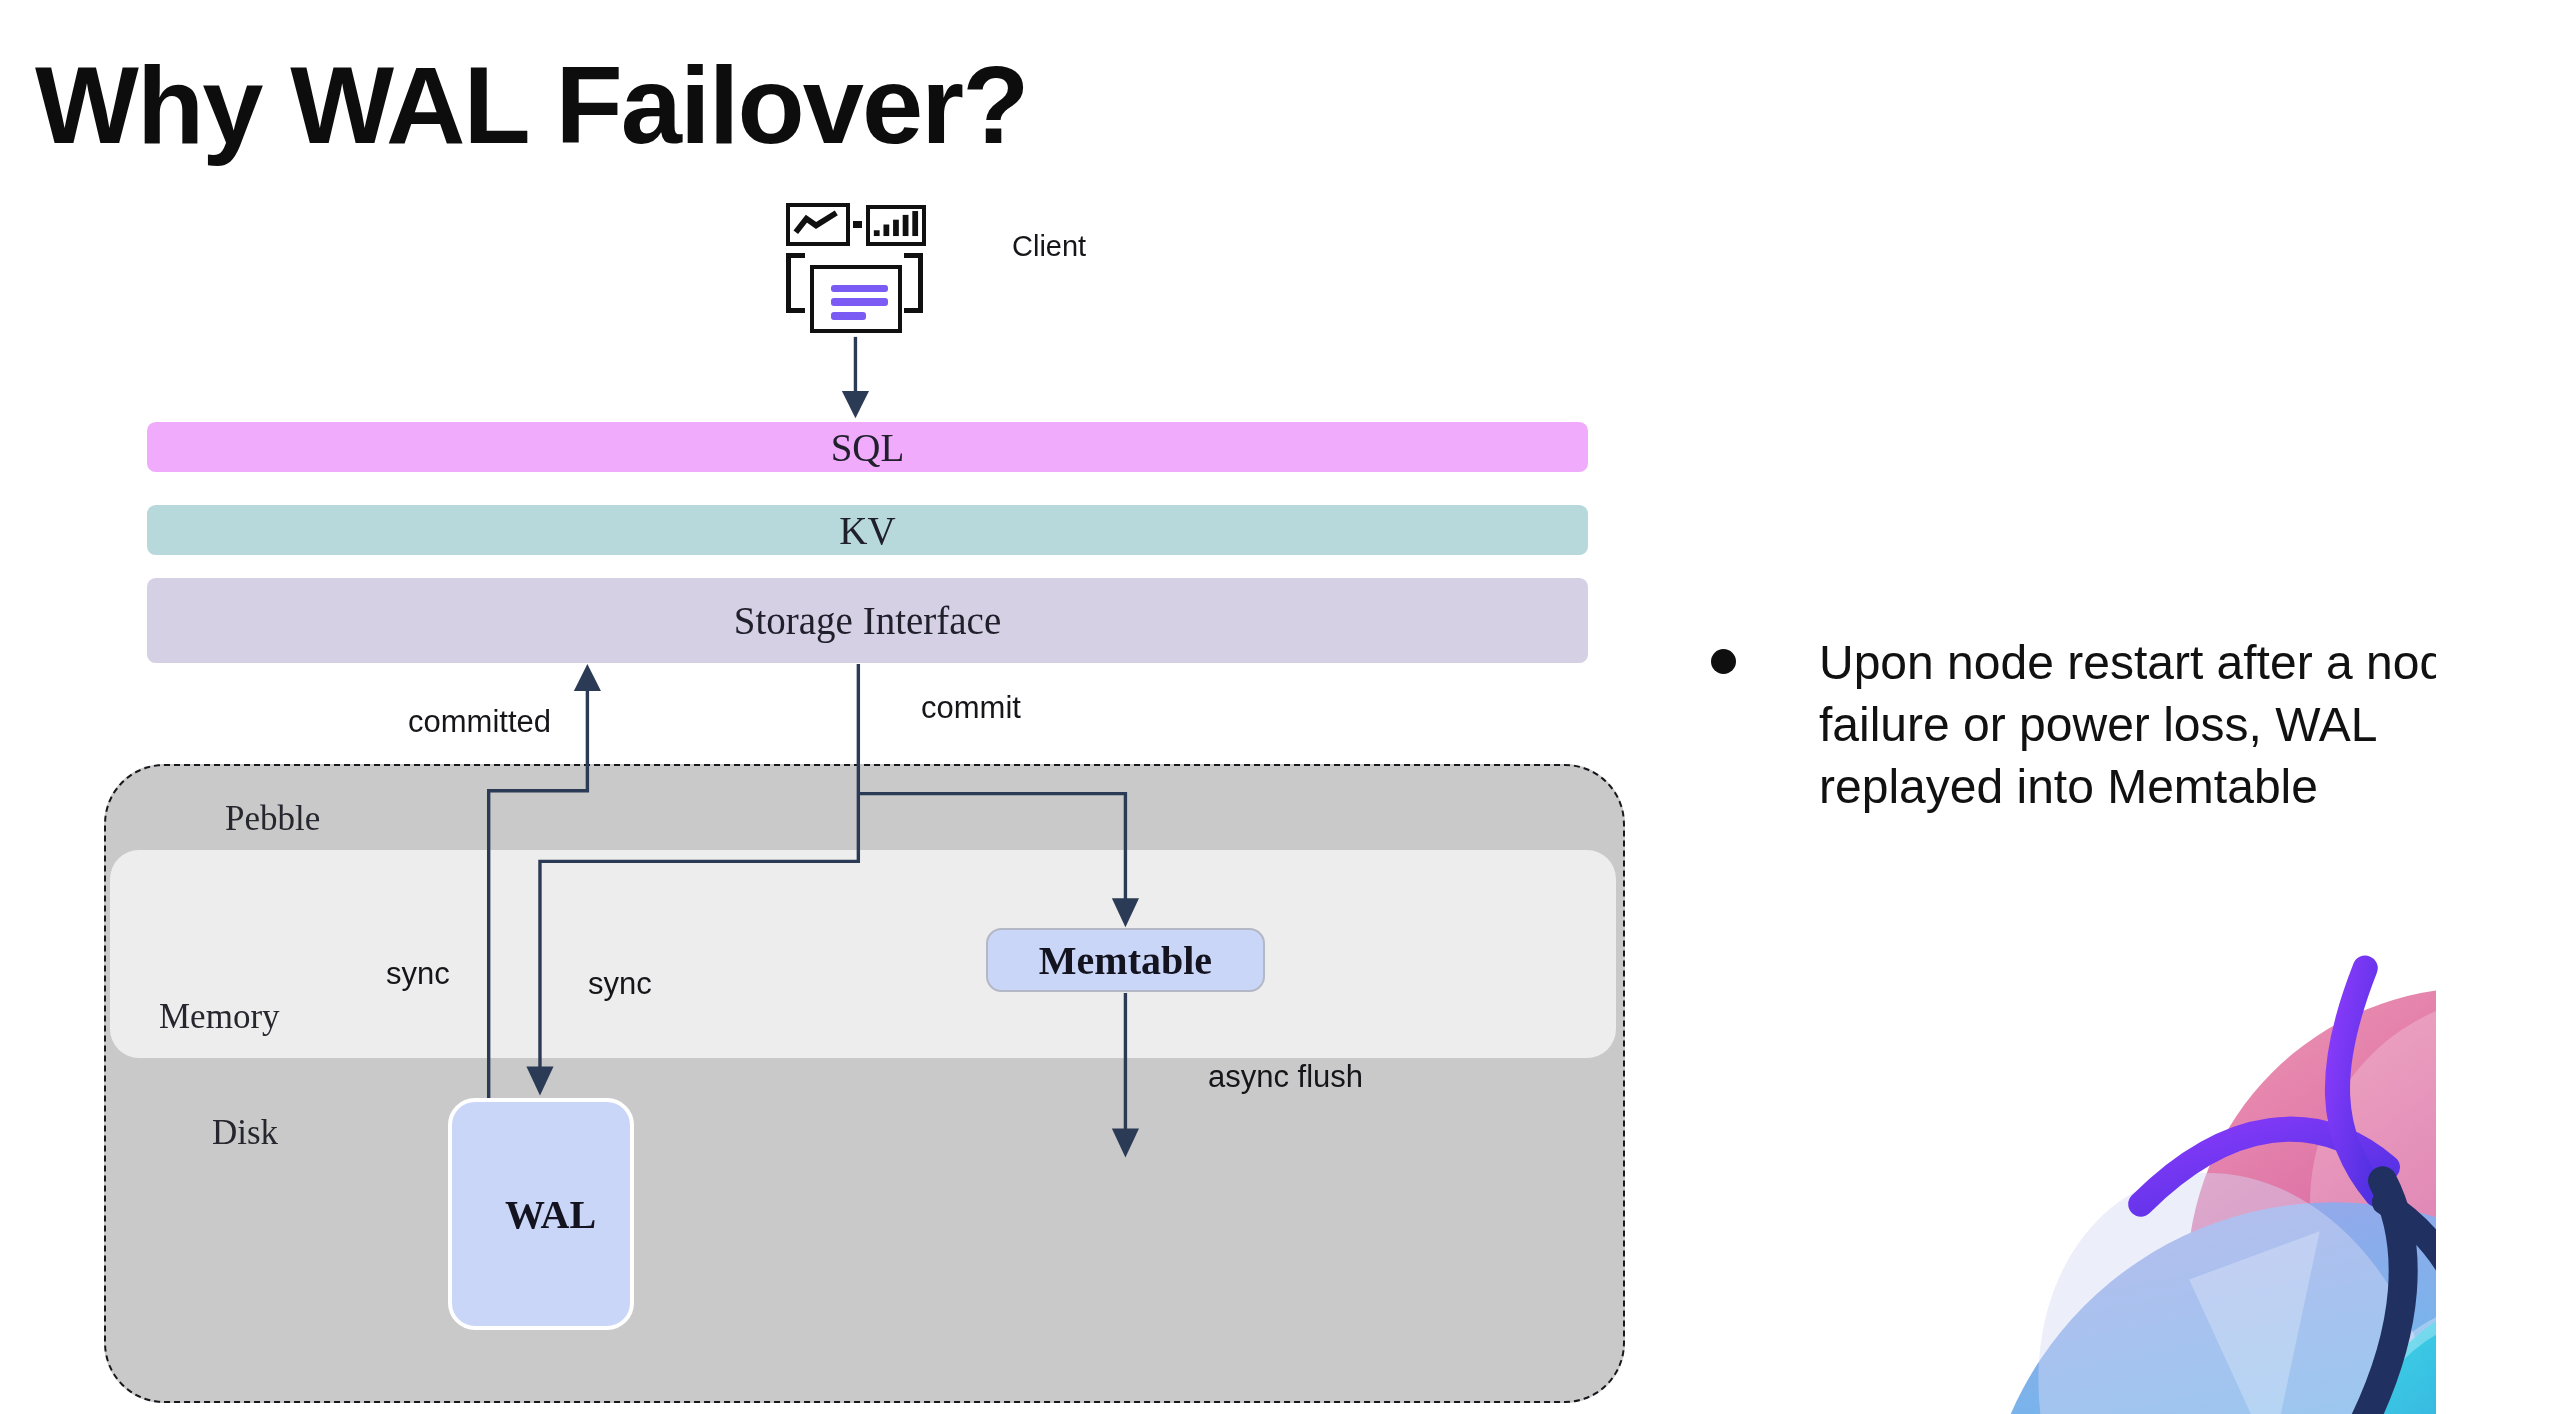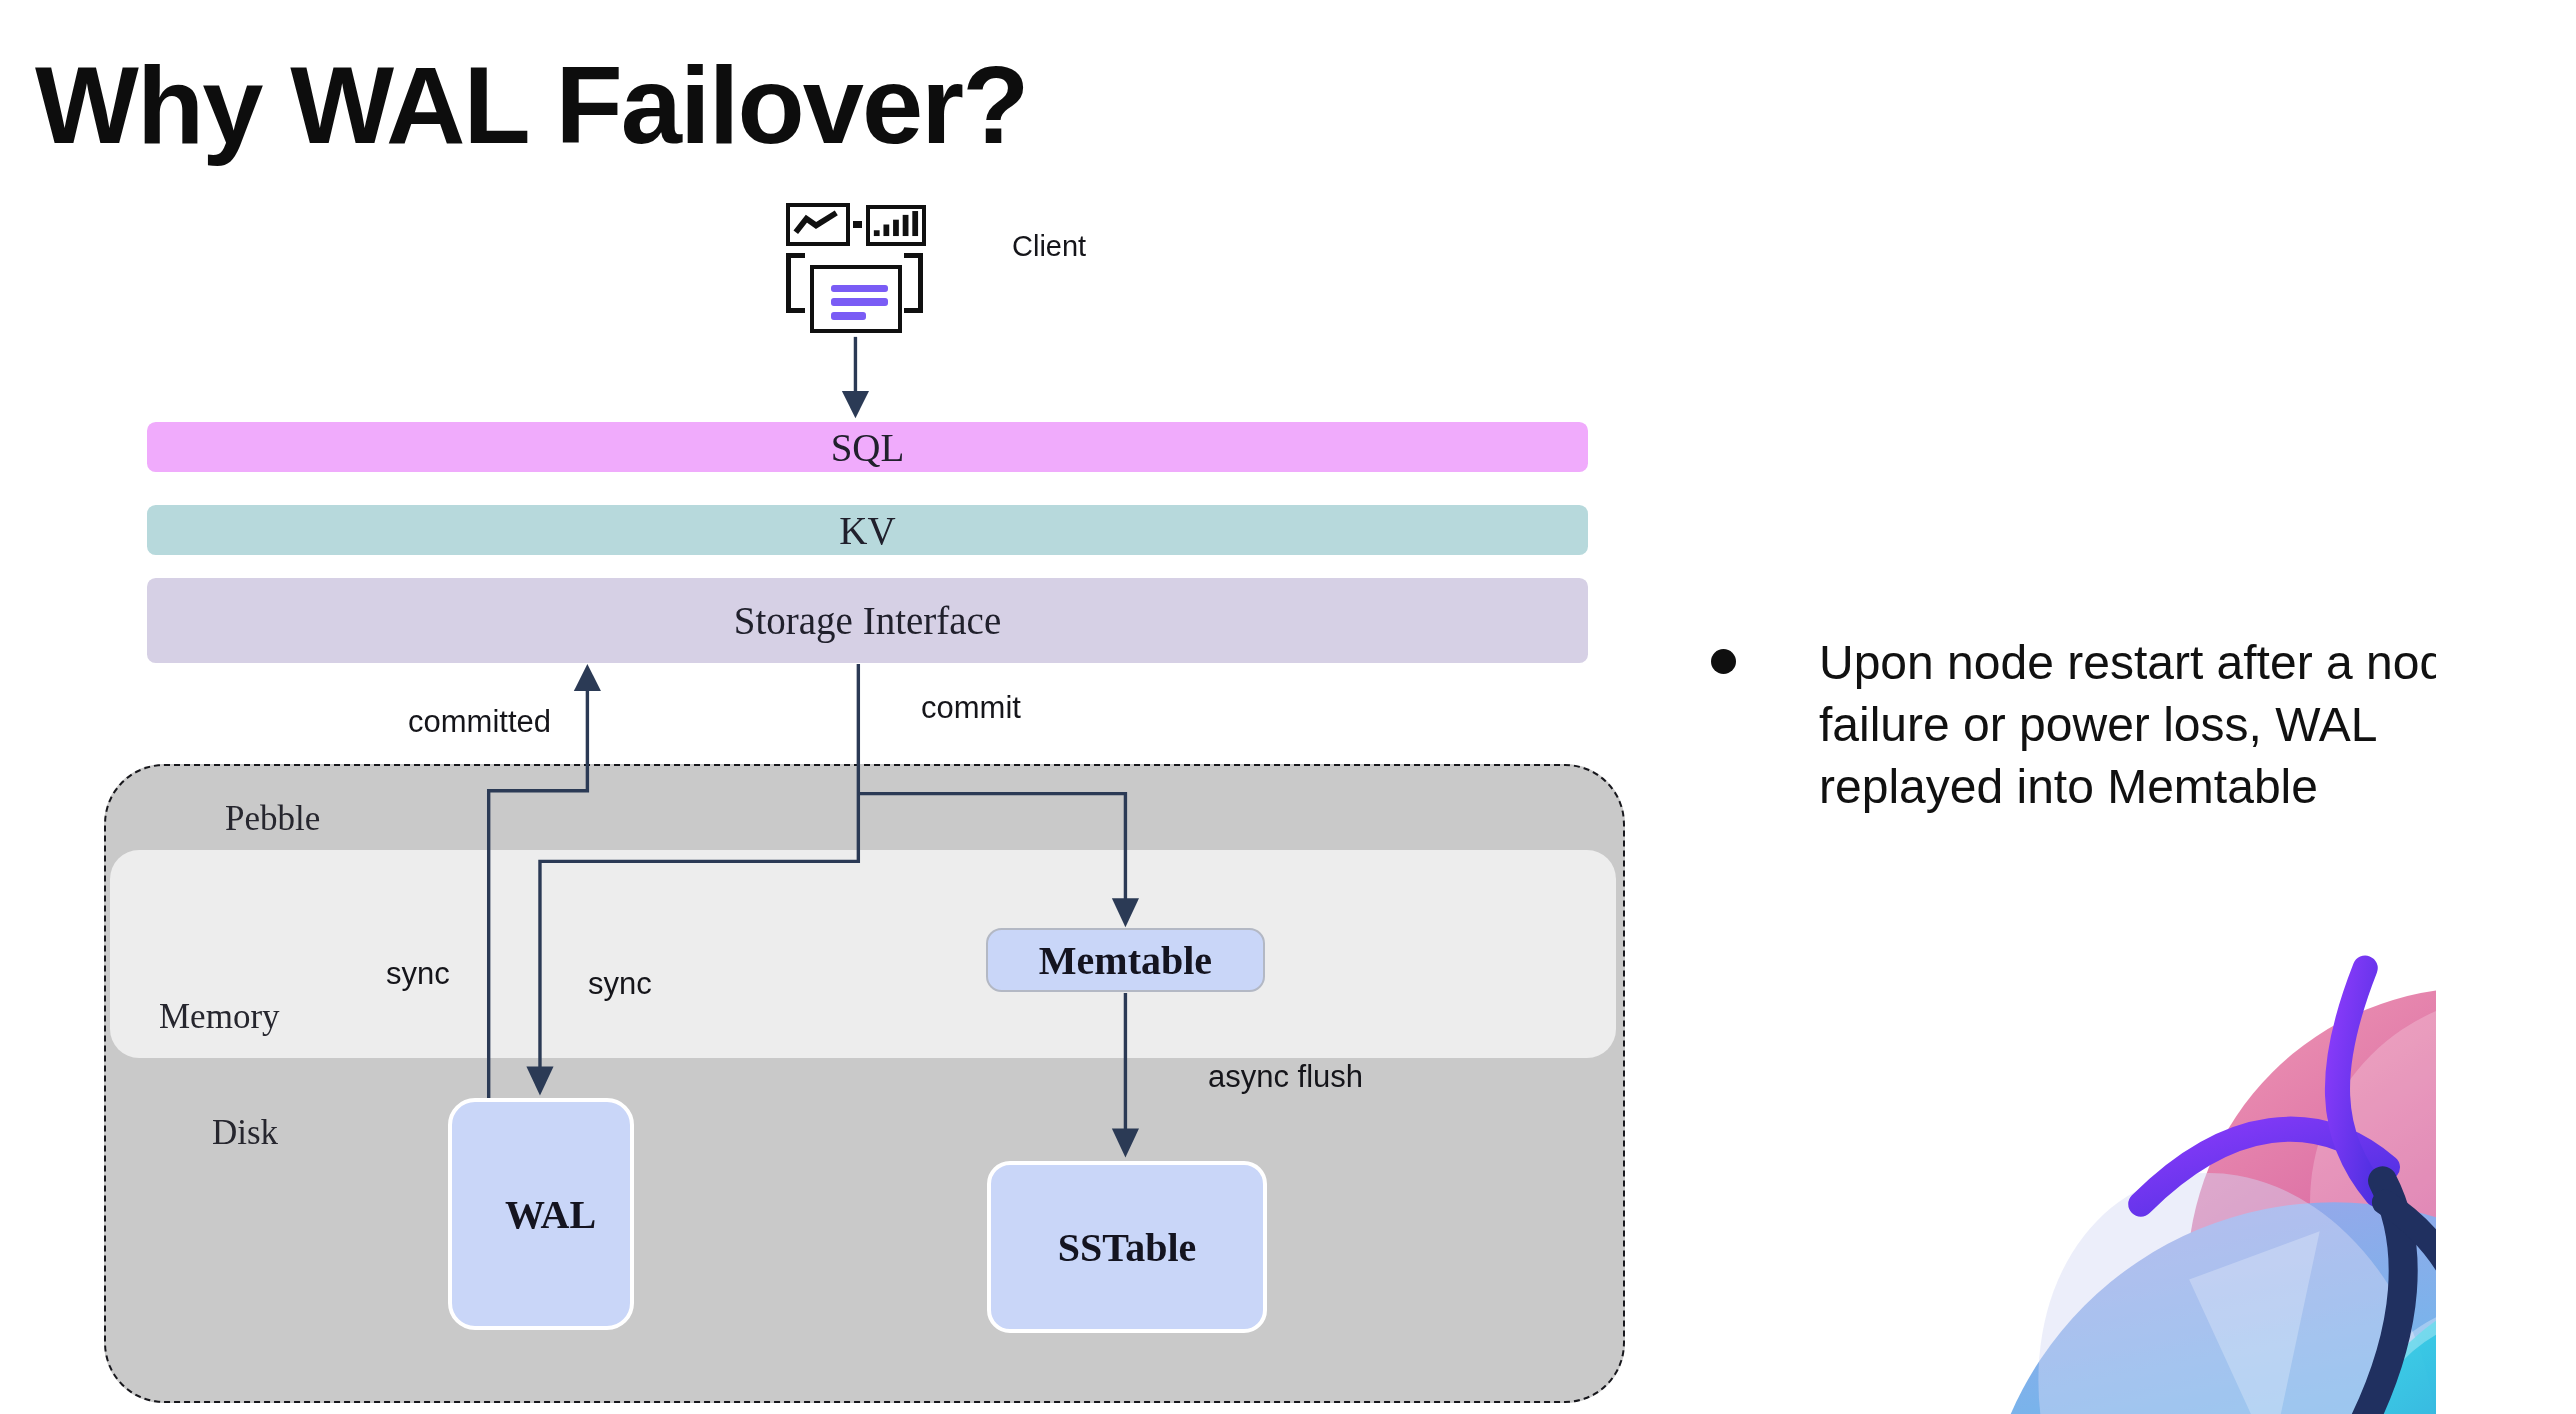--- a/index.html
+++ b/index.html
@@ -188,23 +188,20 @@
       <polygon points="1163,1196 1149,1166 1177,1166"></polygon>
     </g>
   </svg>
 
   <div id="node-wal" class="node">
     <span>WAL</span>
   </div>
   <div id="node-memtable" class="node">
     <span>Memtable</span>
   </div>
-  <div id="node-sstable" class="node">
-    <span>SSTable</span>
-  </div>
 
   <div id="bullet2" class="bullet-row">
     <div class="bullet-dot"></div>
     <p class="bullet-text">Upon node restart after a node failure or power loss, WAL replayed into Memtable</p>
   </div>
 
   <div id="corner-art" class="abs">
     <svg width="677" height="503" viewBox="0 0 700 520">
       <defs>
         <linearGradient id="gpink" x1="0" y1="0" x2="0.7" y2="1">

